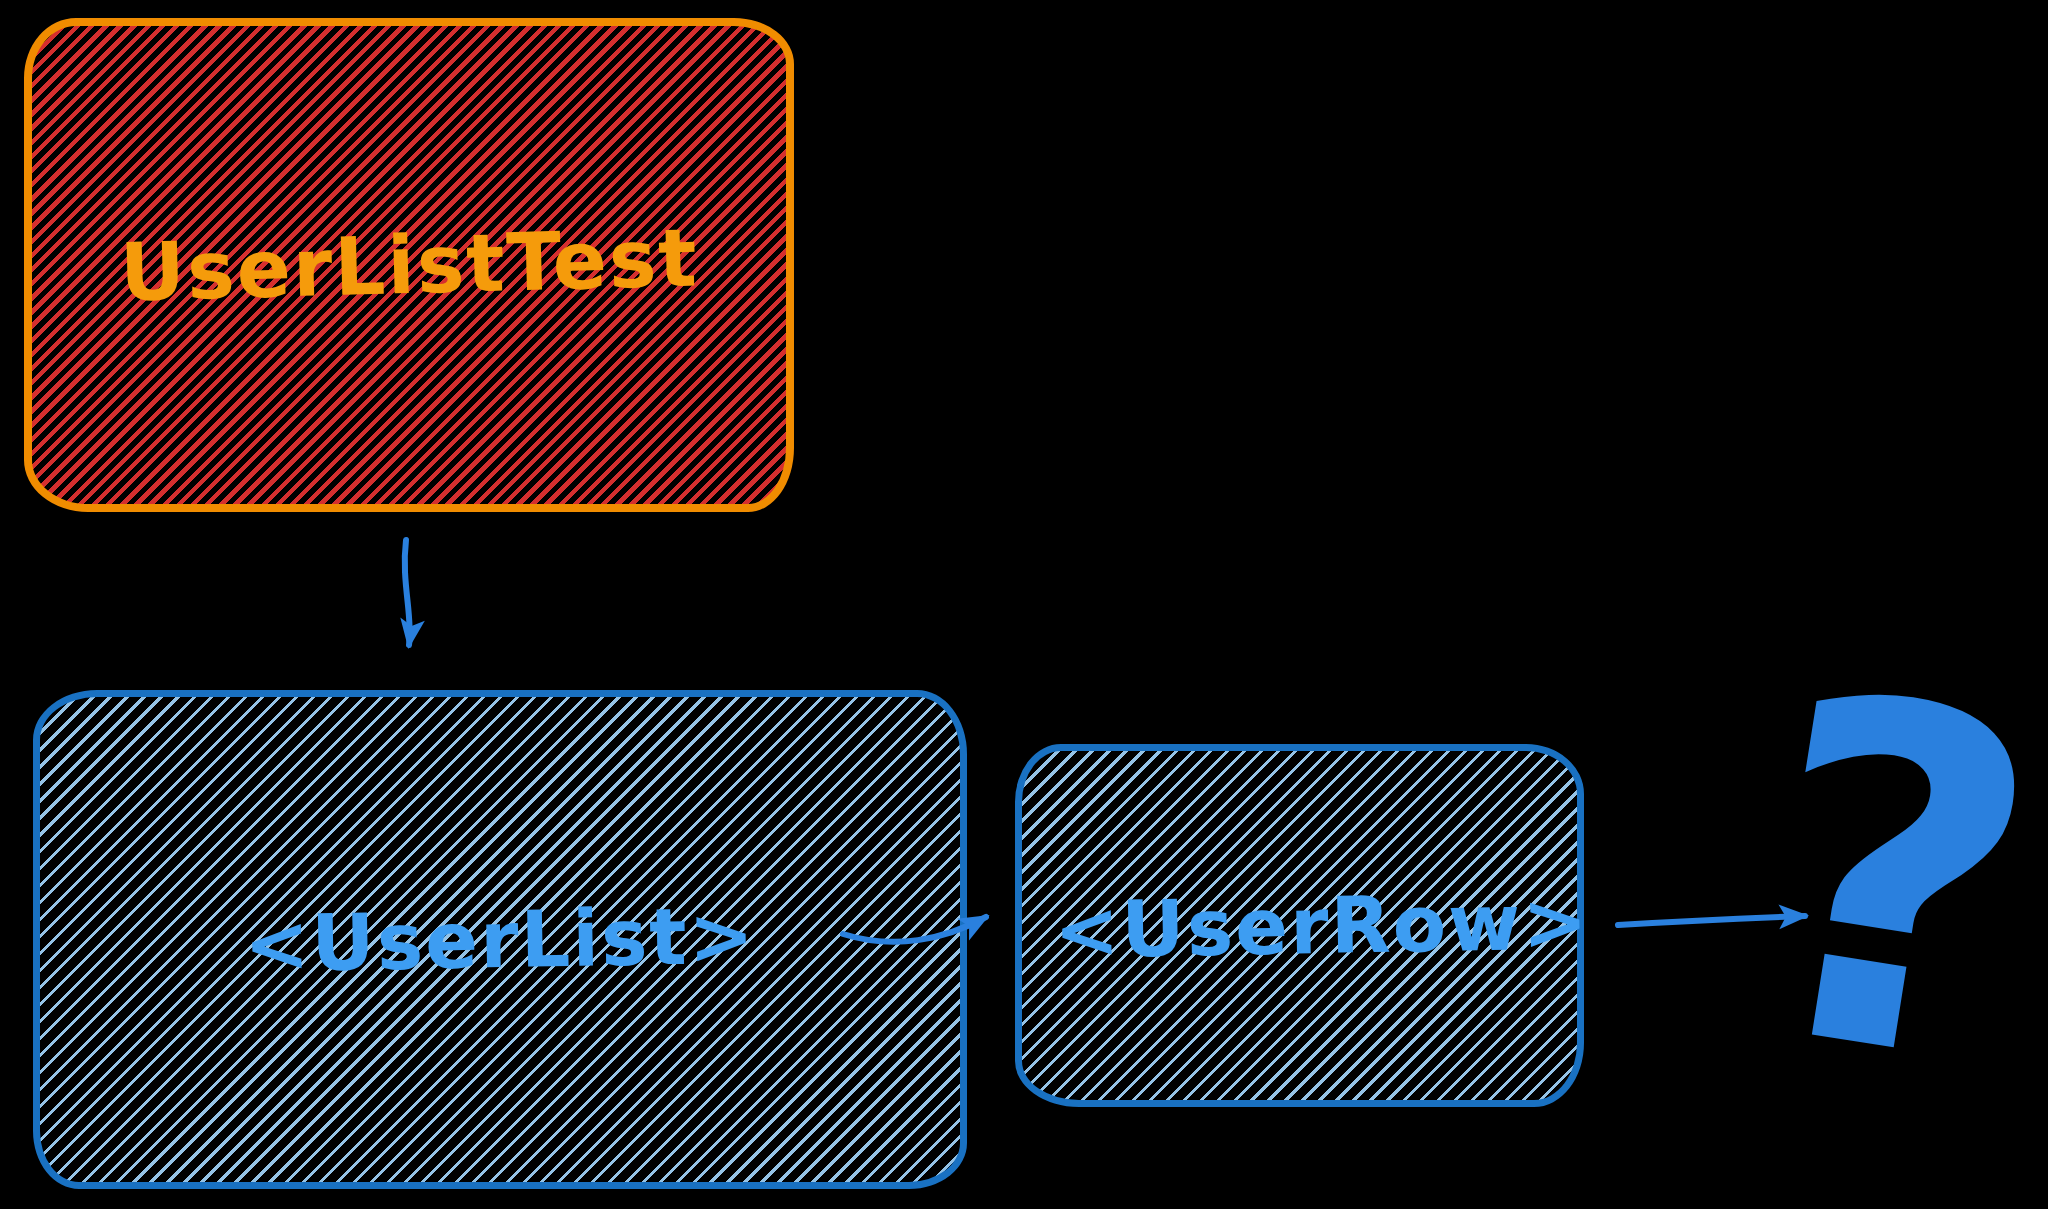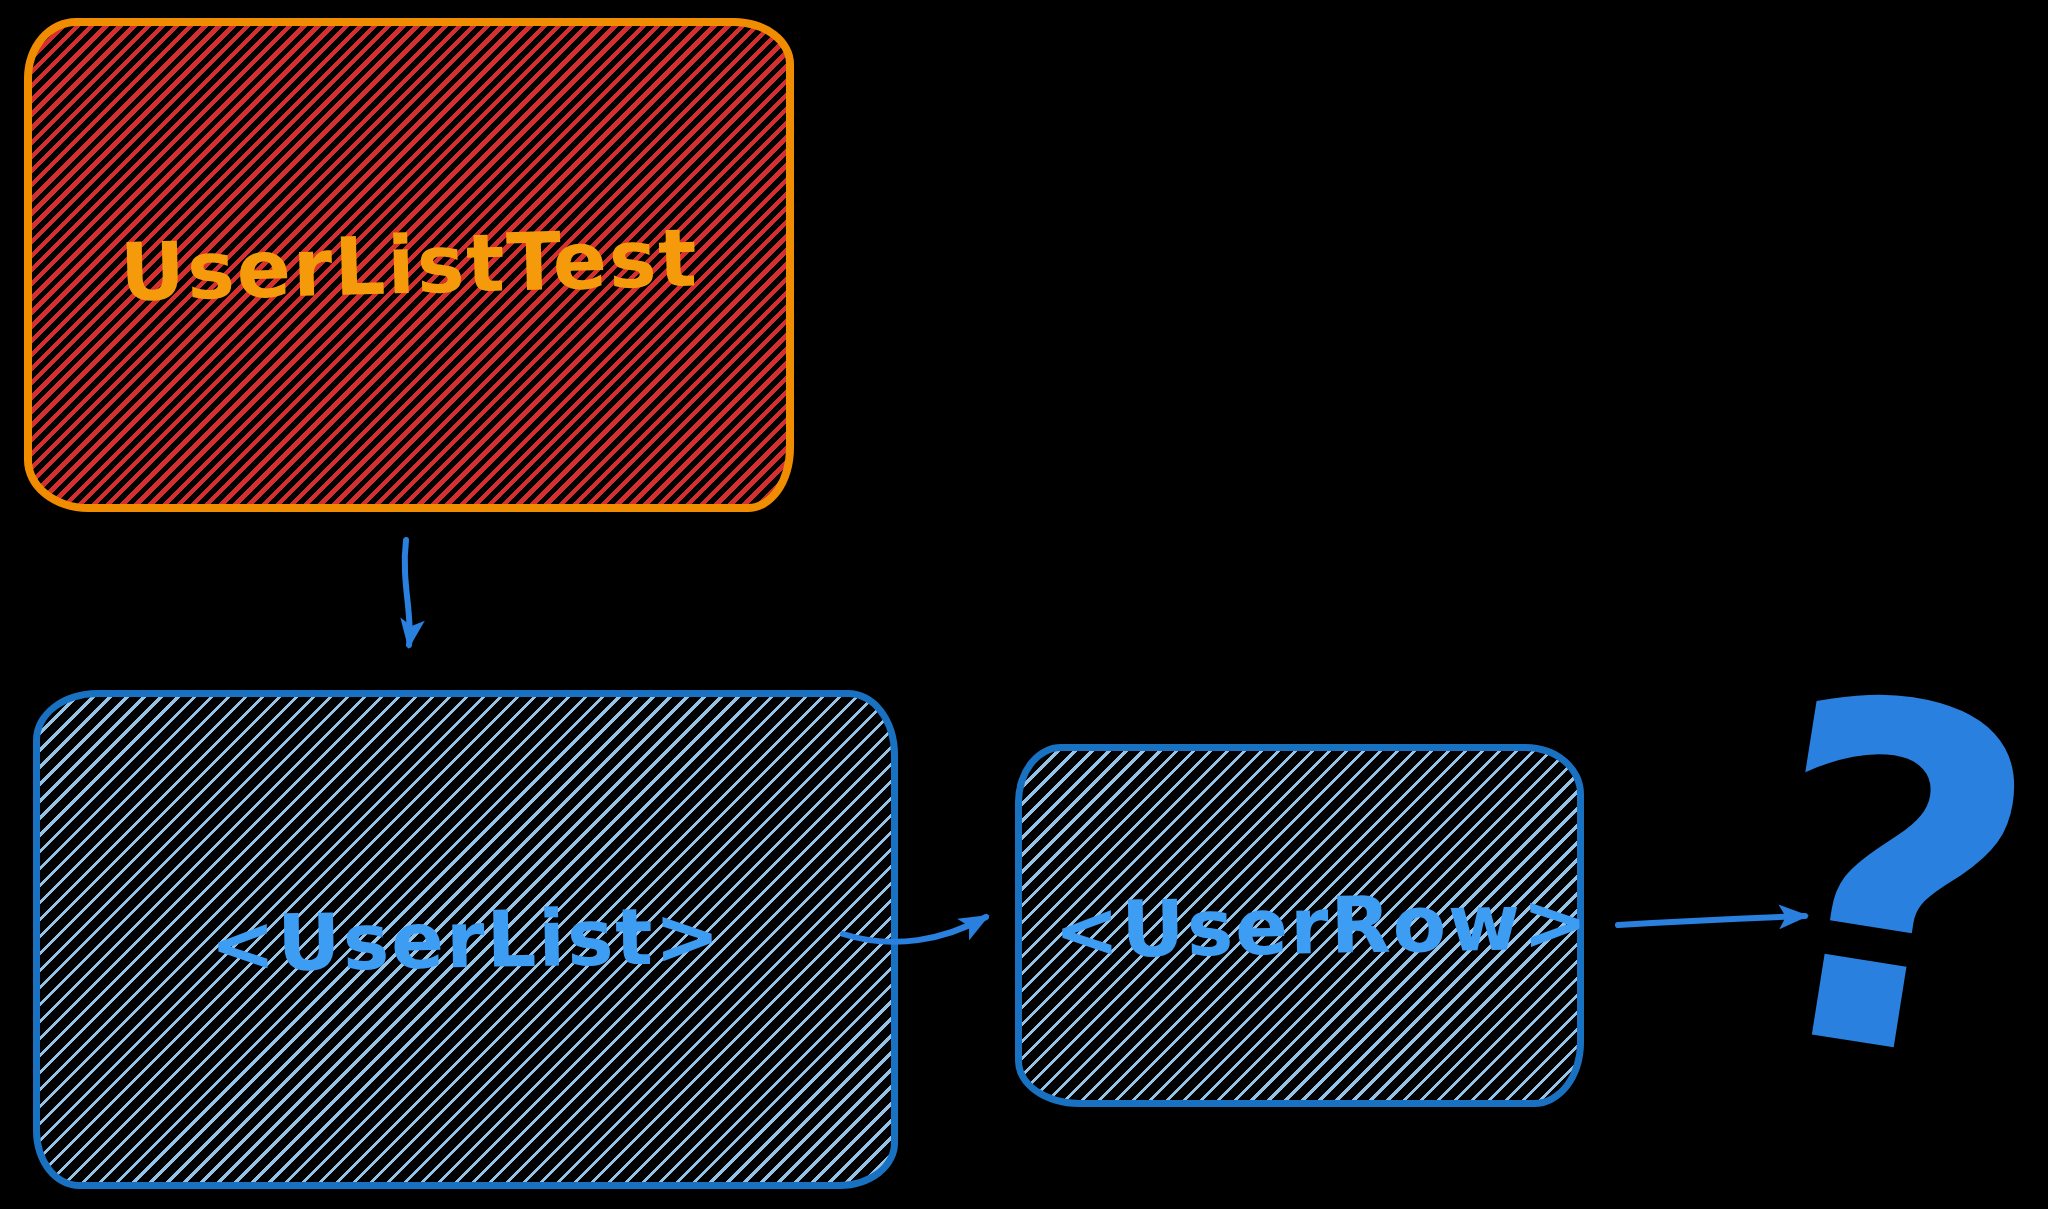--- a/index.html
+++ b/index.html
@@ -55,21 +55,21 @@
       135deg,
       rgba(165, 216, 255, 0.9) 0px,
       rgba(165, 216, 255, 0.9) 3px,
       rgba(0, 0, 0, 0) 3px,
       rgba(0, 0, 0, 0) 12px
     );
   }
   .node-userlist {
     left: 33px;
     top: 690px;
-    width: 865px;
+    width: 934px;
     height: 499px;
     border-radius: 64px 50px 58px 46px / 50px 64px 46px 58px;
   }
   .node-userrow {
     left: 1015px;
     top: 744px;
     width: 569px;
     height: 363px;
     border-radius: 46px 58px 50px 64px / 58px 50px 64px 46px;
     padding-left: 44px;

